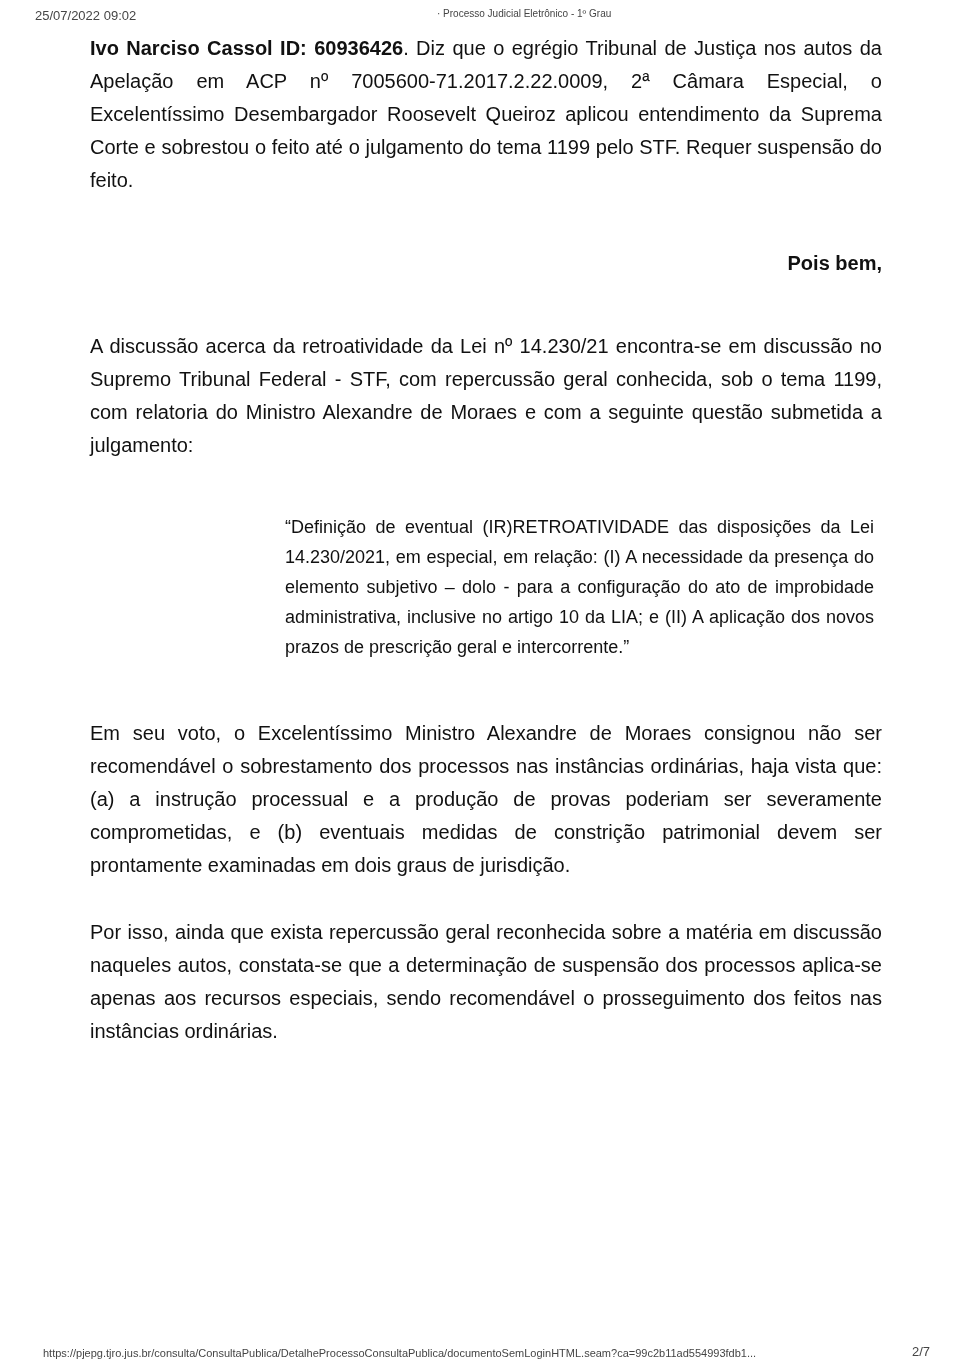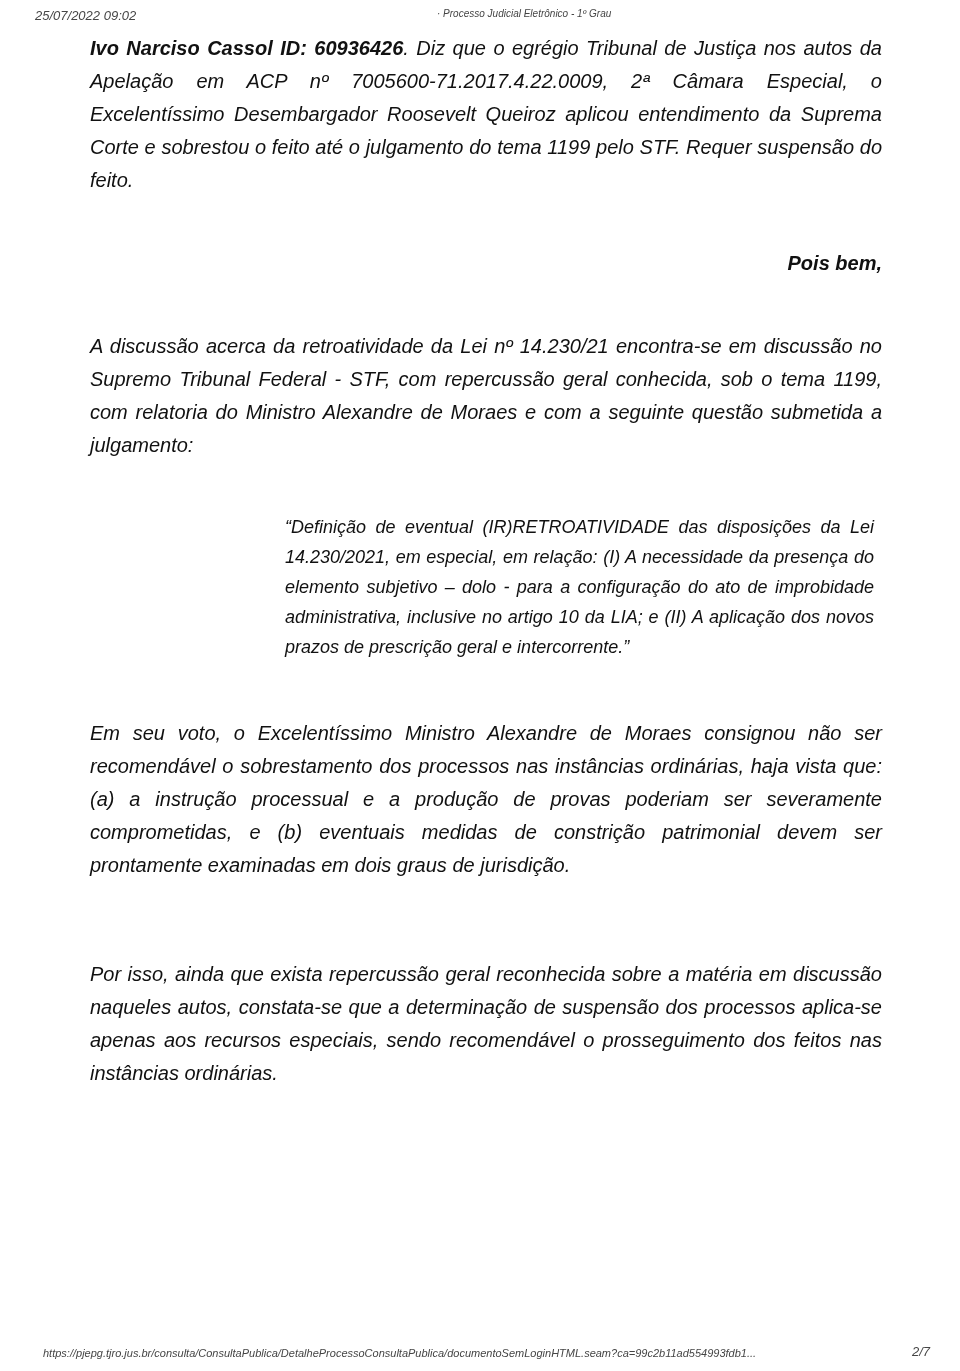--- a/index.html
+++ b/index.html
@@ -1,20 +1,20 @@
 <!DOCTYPE html>
 <html lang="pt-BR" style="--bg: #ffffff; --text: #111111; --muted: #454545;"><head>
 <meta charset="utf-8">
 <style>
   :root{
     --bg:#ffffff;
     --text:#111111;
     --muted:#454545;
   }
-  *{margin:0;padding:0;box-sizing:border-box;font-style:italic;}
+  *{margin:0;padding:0;box-sizing:border-box;}
   html,body{background:#fff;}
   body{
     width:960px;height:1371px;
     font-family:"Liberation Sans","DejaVu Sans",sans-serif;
     color:var(--text);
     position:relative;
     overflow:hidden;
   }
   .page{
     position:absolute;inset:0;
@@ -47,21 +47,21 @@
     font-weight:700;
   }
   .content .bold{font-weight:700;}
   .content blockquote{
     margin:0 8px 55px 195px;
     font-size:18px;
     line-height:30px;
     text-align:justify;
     color:var(--text);
   }
-  .content p.after-gap{margin-bottom:76px;}
+  .content p.after-gap{margin-bottom:34px;}
   .content p.last{margin-bottom:0;}
   
   .ftr-url{
     position:absolute;left:43px;bottom:12px;
     font-size:11px;color:var(--muted);
     white-space:nowrap;
   }
   .ftr-page{
     position:absolute;right:30px;bottom:12px;
     font-size:13px;color:var(--muted);
@@ -72,21 +72,21 @@
 <body>
 
 <div class="page">
 
   <div class="hdr-date">25/07/2022 09:02</div>
 
   <div class="hdr-title">· Processo Judicial Eletrônico - 1º Grau</div>
 
   <div class="content">
 
-    <p><span class="bold">Ivo Narciso Cassol ID: 60936426</span><span>. Diz que o egrégio Tribunal de Justiça nos autos da Apelação em ACP nº 7005600-71.2017.4.22.0009, 2ª Câmara Especial, o Excelentíssimo Desembargador Roosevelt Queiroz aplicou entendimento da Suprema Corte e sobrestou o feito até o julgamento do tema 1199 pelo STF. Requer suspensão do feito.</span></p>
+    <p><span class="bold">Ivo Narciso Cassol ID: 60936426</span><span>. Diz que o egrégio Tribunal de Justiça nos autos da Apelação em ACP nº 7005600-71.2017.2.22.0009, 2ª Câmara Especial, o Excelentíssimo Desembargador Roosevelt Queiroz aplicou entendimento da Suprema Corte e sobrestou o feito até o julgamento do tema 1199 pelo STF. Requer suspensão do feito.</span></p>
 
     <p class="heading">Pois bem,</p>
 
     <p>A discussão acerca da retroatividade da Lei nº 14.230/21 encontra-se em discussão no Supremo Tribunal Federal - STF, com repercussão geral conhecida, sob o tema 1199, com relatoria do Ministro Alexandre de Moraes e com a seguinte questão submetida a julgamento:</p>
 
     <blockquote>“Definição de eventual (IR)RETROATIVIDADE das disposições da Lei 14.230/2021, em especial, em relação: (I) A necessidade da presença do elemento subjetivo – dolo - para a configuração do ato de improbidade administrativa, inclusive no artigo 10 da LIA; e (II) A aplicação dos novos prazos de prescrição geral e intercorrente.”</blockquote>
 
 
     <p class="after-gap">Em seu voto, o Excelentíssimo Ministro Alexandre de Moraes consignou não ser recomendável o sobrestamento dos processos nas instâncias ordinárias, haja vista que: (a) a instrução processual e a produção de provas poderiam ser severamente comprometidas, e (b) eventuais medidas de constrição patrimonial devem ser prontamente examinadas em dois graus de jurisdição.</p>
 

